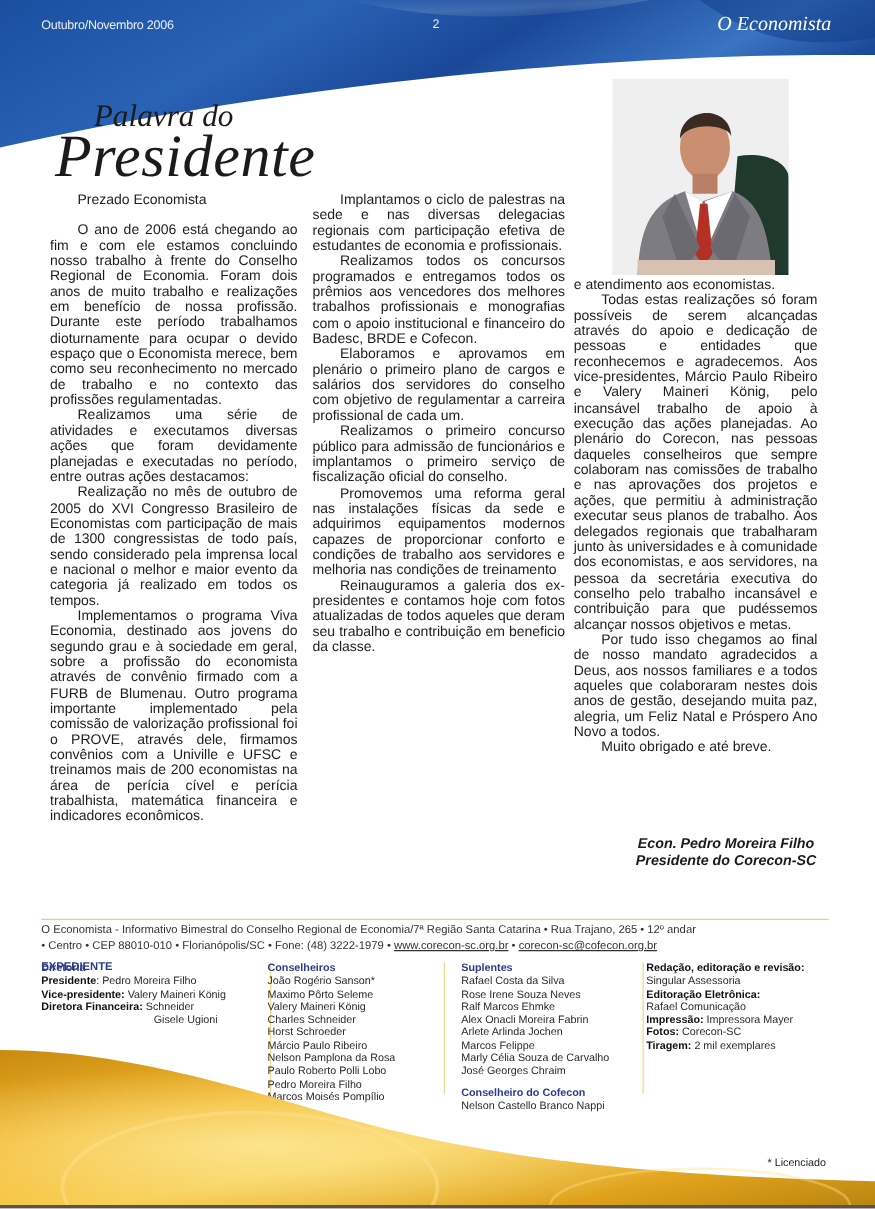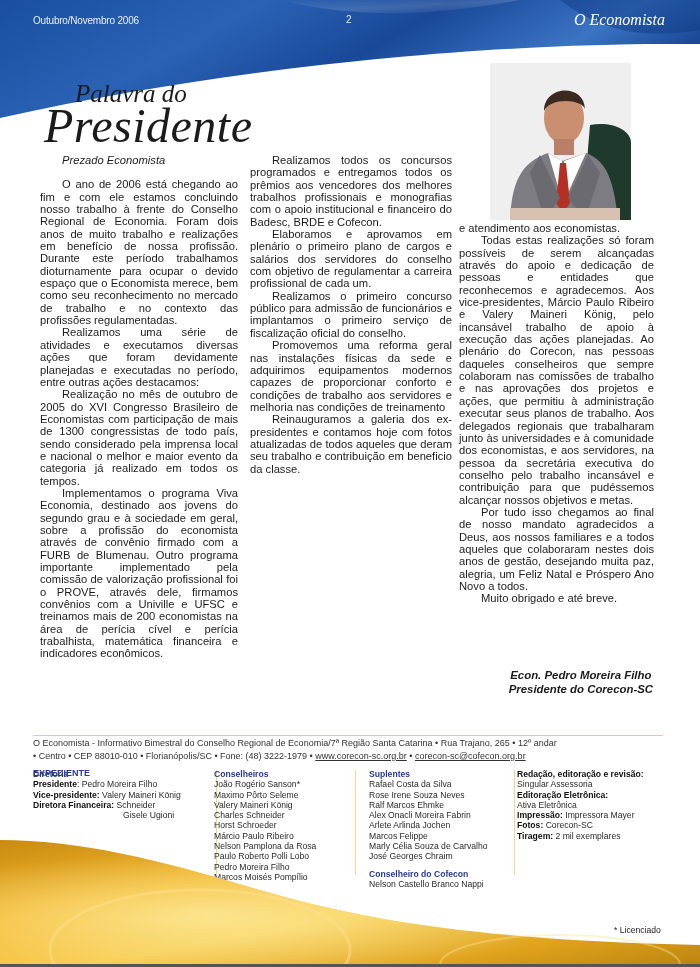--- a/index.html
+++ b/index.html
@@ -22,21 +22,21 @@
   .heading-small { position: absolute; left: 75px; top: 80px; font-family: "Liberation Serif", serif; font-style: italic; font-size: 25px; color: #1b1b1b; }
   .heading-big { position: absolute; left: 44px; top: 98px; font-family: "Liberation Serif", serif; font-style: italic; font-size: 48px; color: #1b1b1b; letter-spacing: 0.5px; }
 
   .photo { position: absolute; left: 490px; top: 63px; width: 141px; height: 157px; background: linear-gradient(180deg, #f2f2f2 0%, #ececec 100%); overflow: hidden; }
 
   .col { position: absolute; font-size: 11.2px; line-height: 12.35px; text-align: justify; color: #1c1c1c; }
   .col p { text-indent: 22px; }
   .col1 { left: 40px; top: 154px; width: 198px; }
   .col2 { left: 250px; top: 154px; width: 202px; }
   .col3 { left: 459px; top: 222px; width: 195px; }
-  .salutation { text-indent: 22px; margin-bottom: 12px; font-style: italic; }
+  .salutation { text-indent: 22px; margin-bottom: 12px; }
 
   .signature { position: absolute; right: 47px; top: 668px; text-align: center; font-weight: bold; font-style: italic; font-size: 11.4px; line-height: 14px; color: #1a1a1a; }
 
   
   .exp-title { position: absolute; left: 33px; top: 724px; font-size: 9px; font-weight: bold; color: #2a3a8c; margin-top: 44px; }
   .exp-rule { position: absolute; left: 33px; top: 735px; width: 630px; height: 1px; background: #e6d27a; }
   .exp-line { position: absolute; left: 33px; font-size: 9px; color: #333; white-space: nowrap; }
   .exp-line a { color: #333; text-decoration: underline; }
   .exp-l1 { top: 738px; }
   .exp-l2 { top: 751px; }
@@ -107,20 +107,21 @@
 
 <div class="col col1">
   <div class="salutation">Prezado Economista</div>
   <p>O ano de 2006 está chegando ao fim e com ele estamos concluindo nosso trabalho à frente do Conselho Regional de Economia. Foram dois anos de muito trabalho e realizações em benefício de nossa profissão. Durante este período trabalhamos dioturnamente para ocupar o devido espaço que o Economista merece, bem como seu reconhecimento no mercado de trabalho e no contexto das profissões regulamentadas.</p>
   <p>Realizamos uma série de atividades e executamos diversas ações que foram devidamente planejadas e executadas no período, entre outras ações destacamos:</p>
   <p>Realização no mês de outubro de 2005 do XVI Congresso Brasileiro de Economistas com participação de mais de 1300 congressistas de todo país, sendo considerado pela imprensa local e nacional  o melhor e maior evento da categoria já realizado em todos os tempos.</p>
   <p>Implementamos o programa Viva Economia, destinado aos jovens do segundo grau e à sociedade em geral, sobre a profissão do economista através de convênio firmado com a FURB de Blumenau. Outro programa importante implementado pela comissão de valorização profissional foi o PROVE, através dele, firmamos convênios com a Univille e UFSC e treinamos mais de 200 economistas na área de perícia cível e perícia trabalhista, matemática financeira e indicadores econômicos.</p>
 </div>
 
 <div class="col col2">
+  <p>Implantamos o ciclo de palestras na sede e nas diversas delegacias regionais com participação efetiva de estudantes de economia e profissionais.</p>
   <p>Realizamos todos os concursos programados e entregamos todos os prêmios aos vencedores dos melhores trabalhos profissionais e monografias com o apoio institucional e financeiro do Badesc, BRDE e Cofecon.</p>
   <p>Elaboramos e aprovamos em plenário o primeiro plano de cargos e salários dos servidores do conselho com objetivo de regulamentar a carreira profissional de cada um.</p>
   <p>Realizamos o primeiro concurso público para admissão de funcionários e implantamos o primeiro serviço de fiscalização oficial do conselho.</p>
   <p>Promovemos uma reforma geral nas instalações físicas da sede e adquirimos equipamentos modernos capazes de proporcionar conforto e condições de trabalho aos servidores e melhoria nas condições de treinamento</p>
   <p>Reinauguramos a galeria dos ex-presidentes e contamos hoje com fotos atualizadas de todos aqueles que deram seu trabalho e contribuição em beneficio da classe.</p>
 </div>
 
 <div class="col col3">
   <div>e atendimento aos economistas.</div>
   <p>Todas estas realizações só foram possíveis de serem alcançadas através do apoio e dedicação de pessoas e entidades que reconhecemos e agradecemos. Aos vice-presidentes, Márcio Paulo Ribeiro e Valery Maineri König, pelo incansável trabalho de apoio à execução das ações planejadas. Ao plenário do Corecon, nas pessoas daqueles conselheiros que sempre colaboram nas comissões de trabalho e nas aprovações dos projetos e ações, que permitiu à administração executar seus planos de trabalho. Aos delegados regionais que trabalharam junto às universidades e à comunidade dos economistas, e aos servidores, na pessoa da secretária executiva do conselho pelo trabalho incansável e contribuição para que pudéssemos alcançar nossos objetivos e metas.</p>
@@ -179,21 +180,21 @@
   <div class="h" style="margin-top:7px">Conselheiro do Cofecon</div>
   <div>Nelson Castello Branco Nappi</div>
 </div>
 
 <div class="vsep" style="left:514px"></div>
 
 <div class="ecol ecol4">
   <div><b>Redação, editoração e revisão:</b></div>
   <div>Singular Assessoria</div>
   <div><b>Editoração Eletrônica:</b></div>
-  <div>Ativa Eletrônica</div>
+  <div>Rafael Comunicação</div>
   <div><b>Impressão:</b><span> Impressora Mayer</span></div>
   <div><b>Fotos:</b><span> Corecon-SC</span></div>
   <div><b>Tiragem:</b><span> 2 mil exemplares</span></div>
 </div>
 
 <div class="footer-art">
   <svg width="700" height="127" viewBox="0 0 700 127">
     <defs>
       <linearGradient id="gold" x1="0" y1="0" x2="1" y2="1">
         <stop offset="0" stop-color="#c98a10"></stop>

